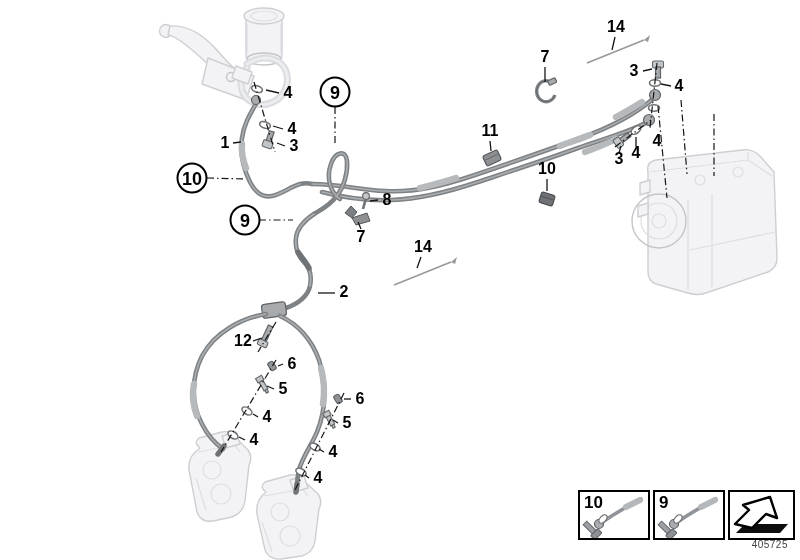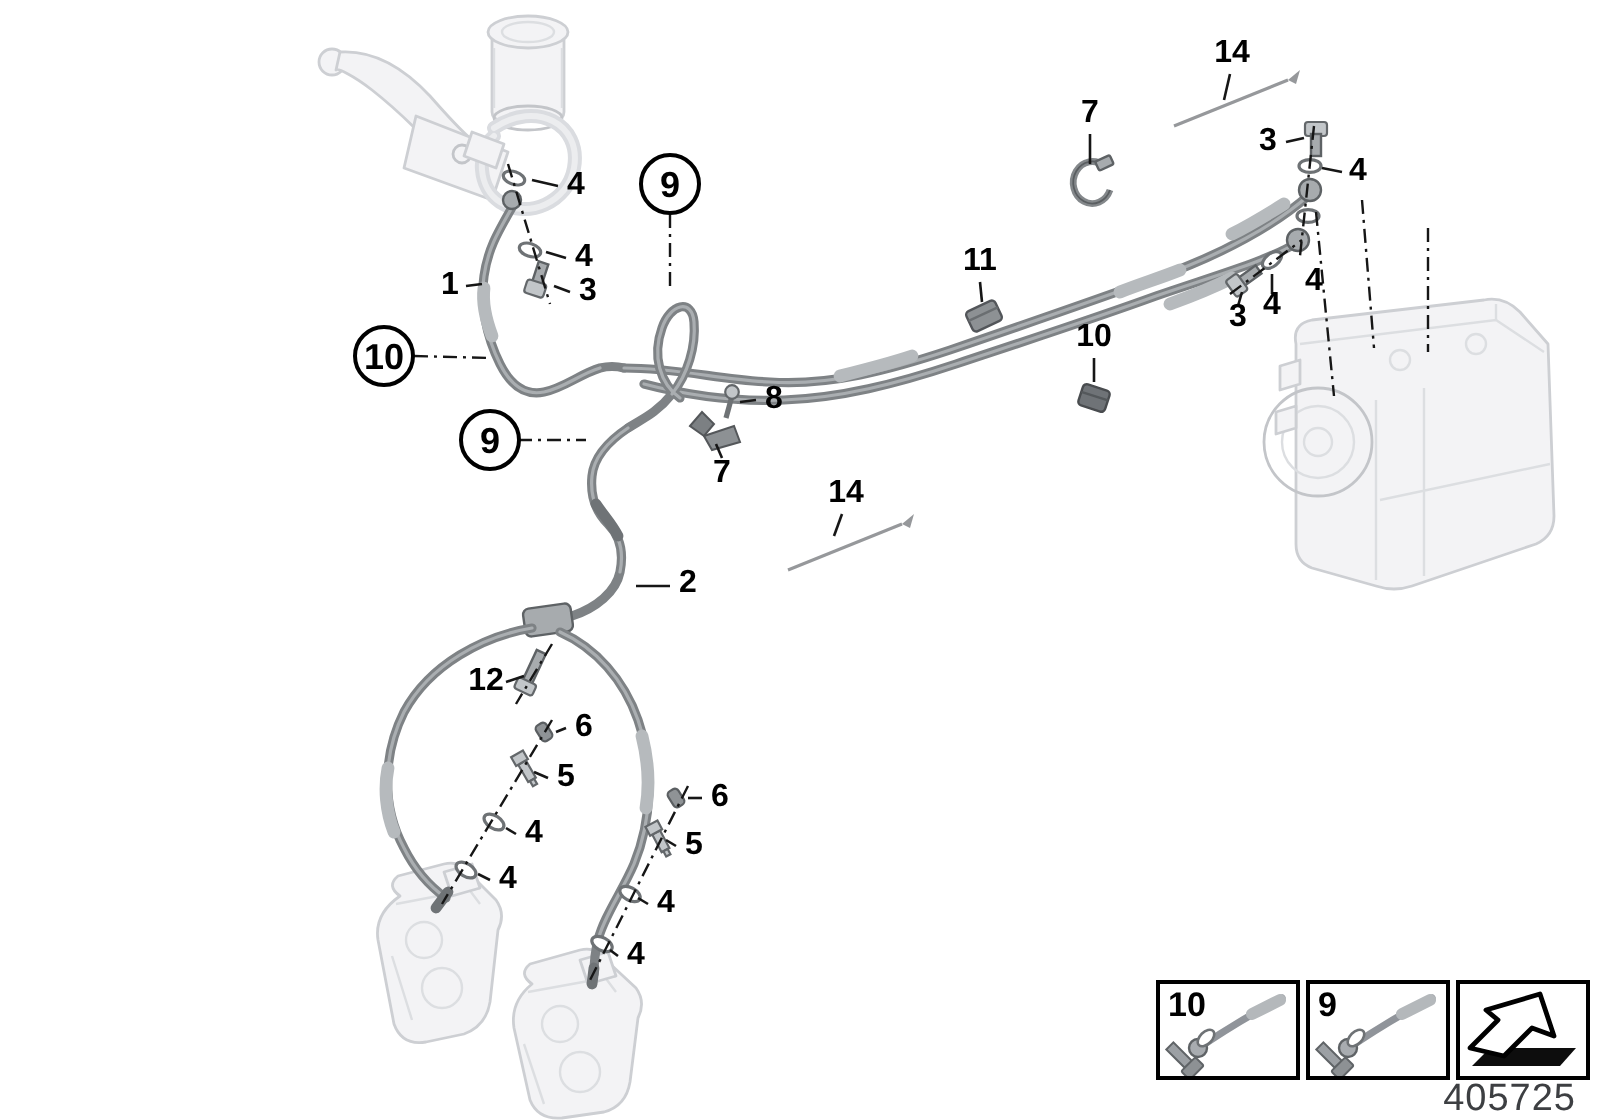--- a/index.html
+++ b/index.html
@@ -28,21 +28,21 @@
            font-weight:bold;font-size:16px;line-height:1;white-space:nowrap;}
   .callout.circled{width:27px;height:27px;border:2px solid #000;border-radius:50%;
            background:#fff;display:flex;align-items:center;justify-content:center;
            font-size:18px;}
   
   .legend{position:absolute;left:578px;top:490px;display:flex;gap:3px;}
   .legend-box{width:68px;height:46px;border:2px solid #000;background:#fff;position:relative;}
   .legend-box.arrowbox{width:63px;}
   .legend-num{position:absolute;left:4px;top:1px;font-weight:bold;font-size:17px;color:#000;}
   .part-number{position:absolute;left:688px;top:539px;width:100px;text-align:right;
-           font-size:19px;color:#3d3f42;letter-spacing:0.5px;}
+           font-size:10px;color:#3d3f42;letter-spacing:0.5px;}
 </style>
 </head>
 <body>
 
 <div class="stage">
 
 <svg width="800" height="560" viewBox="0 0 800 560">
 
   <g>
     <circle class="ghost" cx="166" cy="31" r="6.5"></circle>

